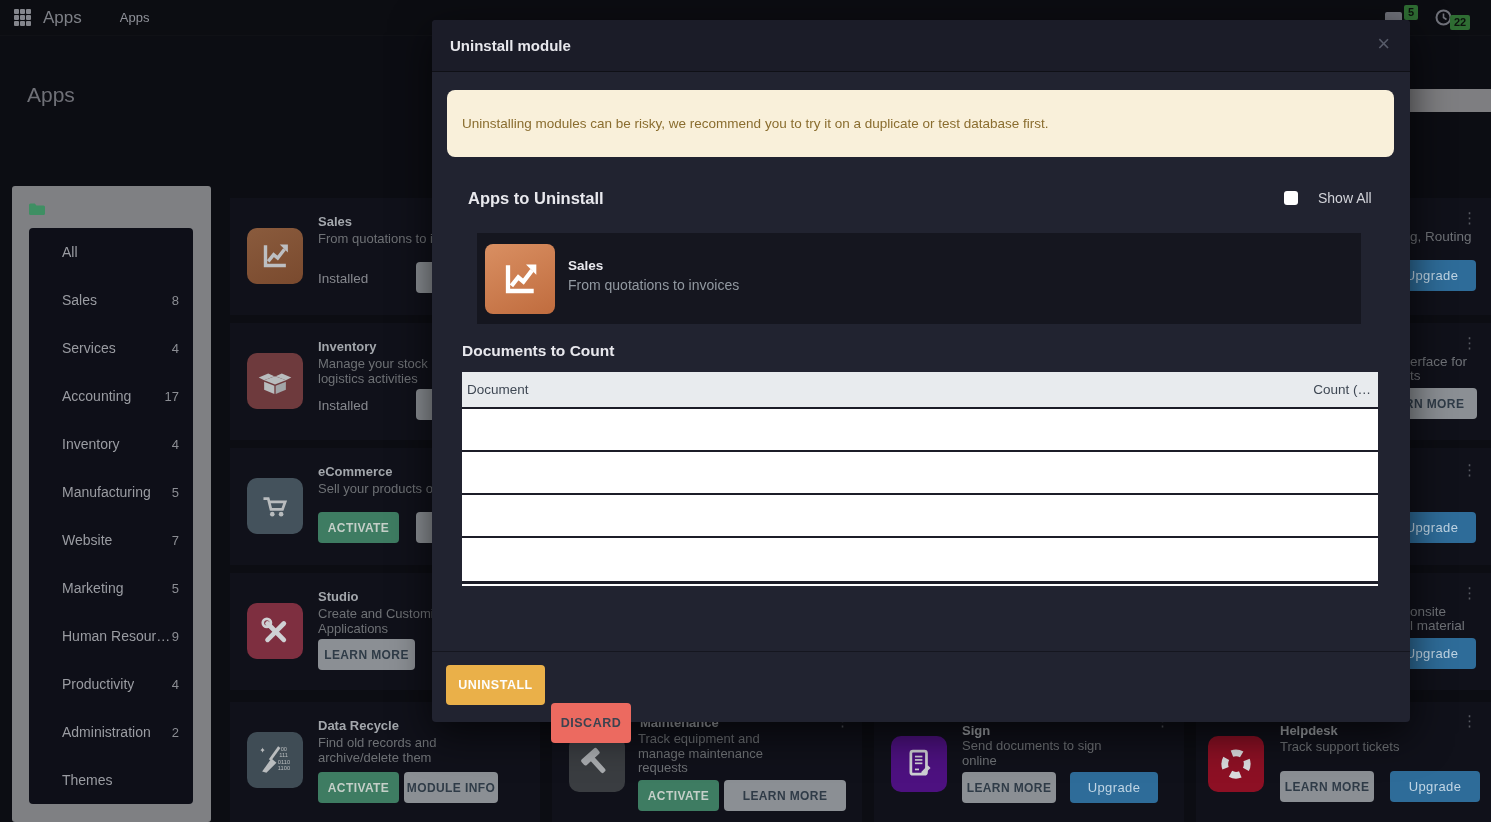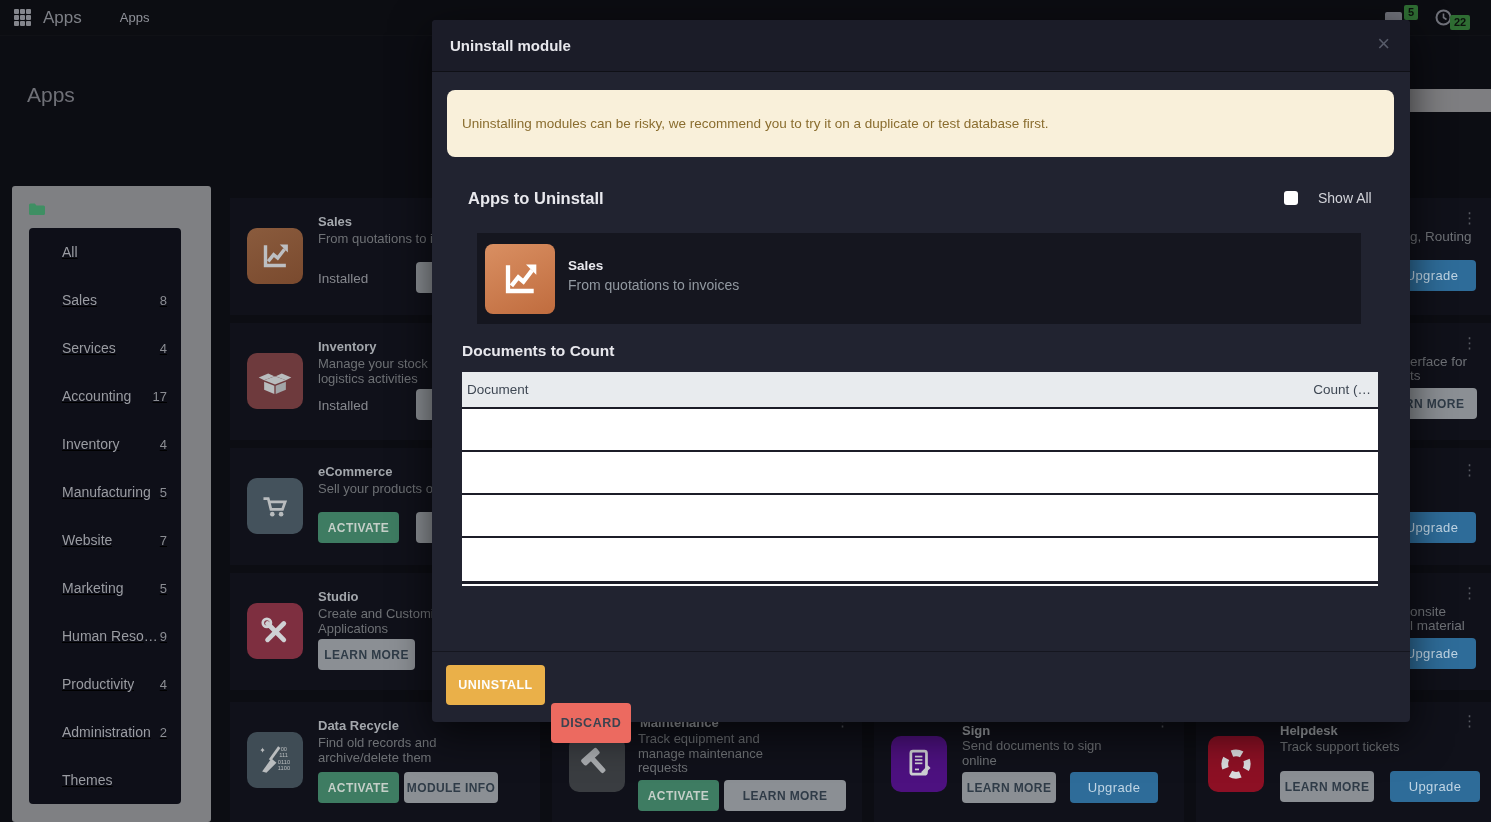--- a/index.html
+++ b/index.html
@@ -18,21 +18,21 @@
   .badge { position:absolute; top:5px; height:15px; padding:0 4px; background:#2f6d33; color:#0c120d;
            font-size:11px; font-weight:bold; border-radius:2px; line-height:15px; }
 
   
   .page-title { position:absolute; left:27px; top:83px; font-size:21px; color:#6f7077; }
   .search-remnant { position:absolute; left:1410px; top:89px; width:81px; height:23px; background:#7e7e81; }
 
   
   .sidebar { position:absolute; left:12px; top:186px; width:199px; height:636px; background:#7f8083; border-radius:3px; }
   .folder-wrap { position:absolute; left:16px; top:16px; }
-  .sb-panel { position:absolute; left:17px; top:42px; width:152px; height:576px; background:#0e0f18; border-radius:4px;text-decoration:underline; }
+  .sb-panel { position:absolute; left:17px; top:42px; width:164px; height:576px; background:#0e0f18; border-radius:4px; }
   .sb-item { height:48px; display:flex; align-items:center; justify-content:space-between;
              padding:0 14px 0 33px; cursor:pointer; }
   .sb-item .lbl { font-size:14px; color:#9a9ca2; max-width:118px; overflow:hidden;
                   text-overflow:ellipsis; white-space:nowrap; }
   .sb-item .cnt { font-size:13px; color:#8b8d93; }
 
   
   .card { position:absolute; background:#10111a; }
   .card .appicon { position:absolute; left:17px; top:30px; width:56px; height:56px; border-radius:10px;
                    display:flex; align-items:center; justify-content:center; }

